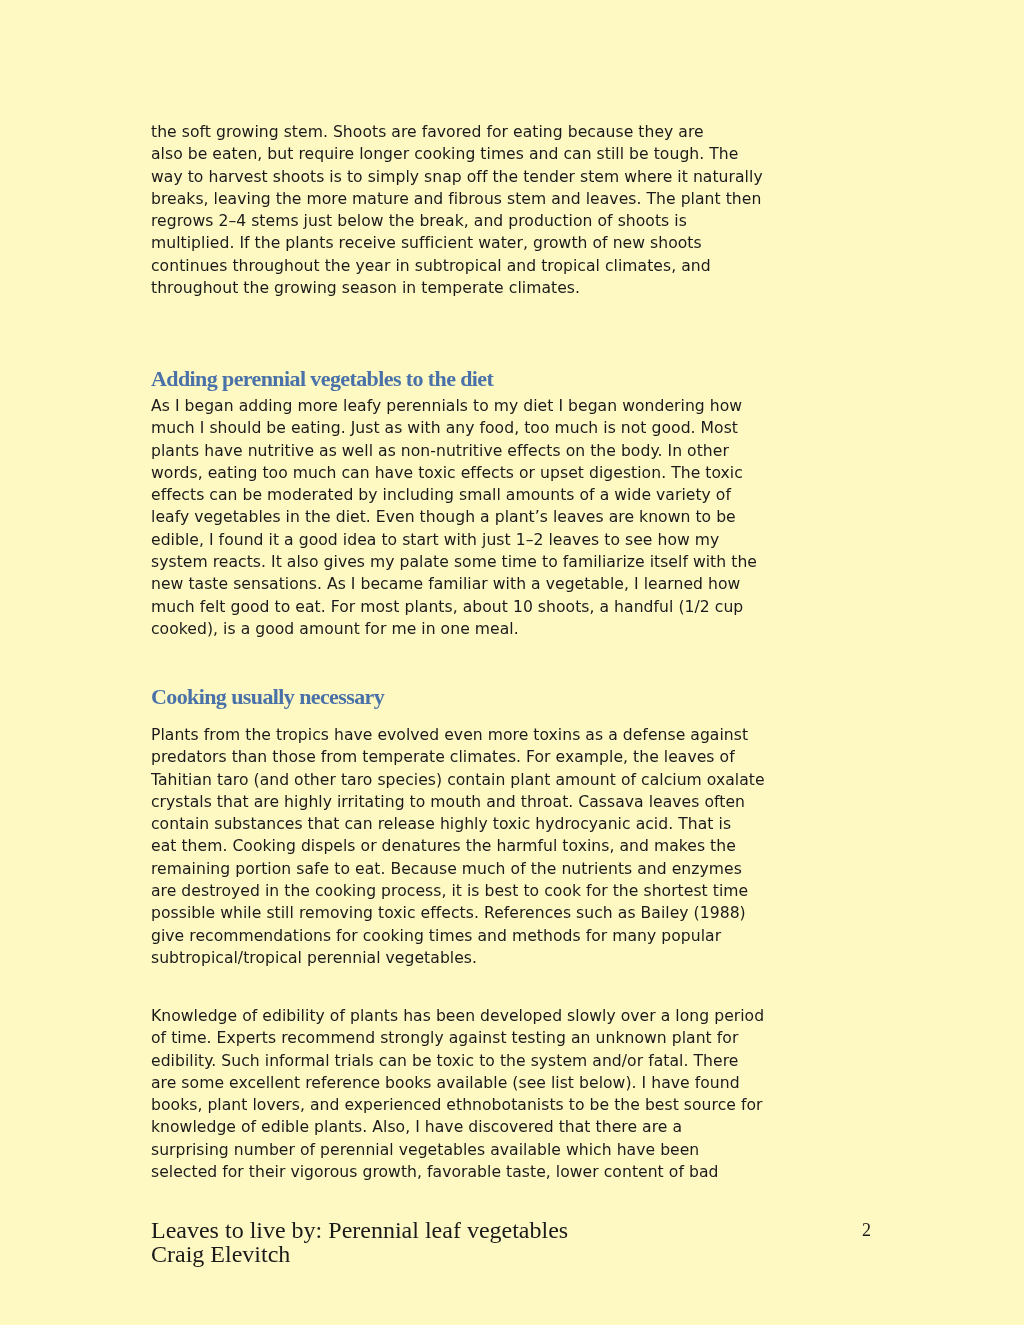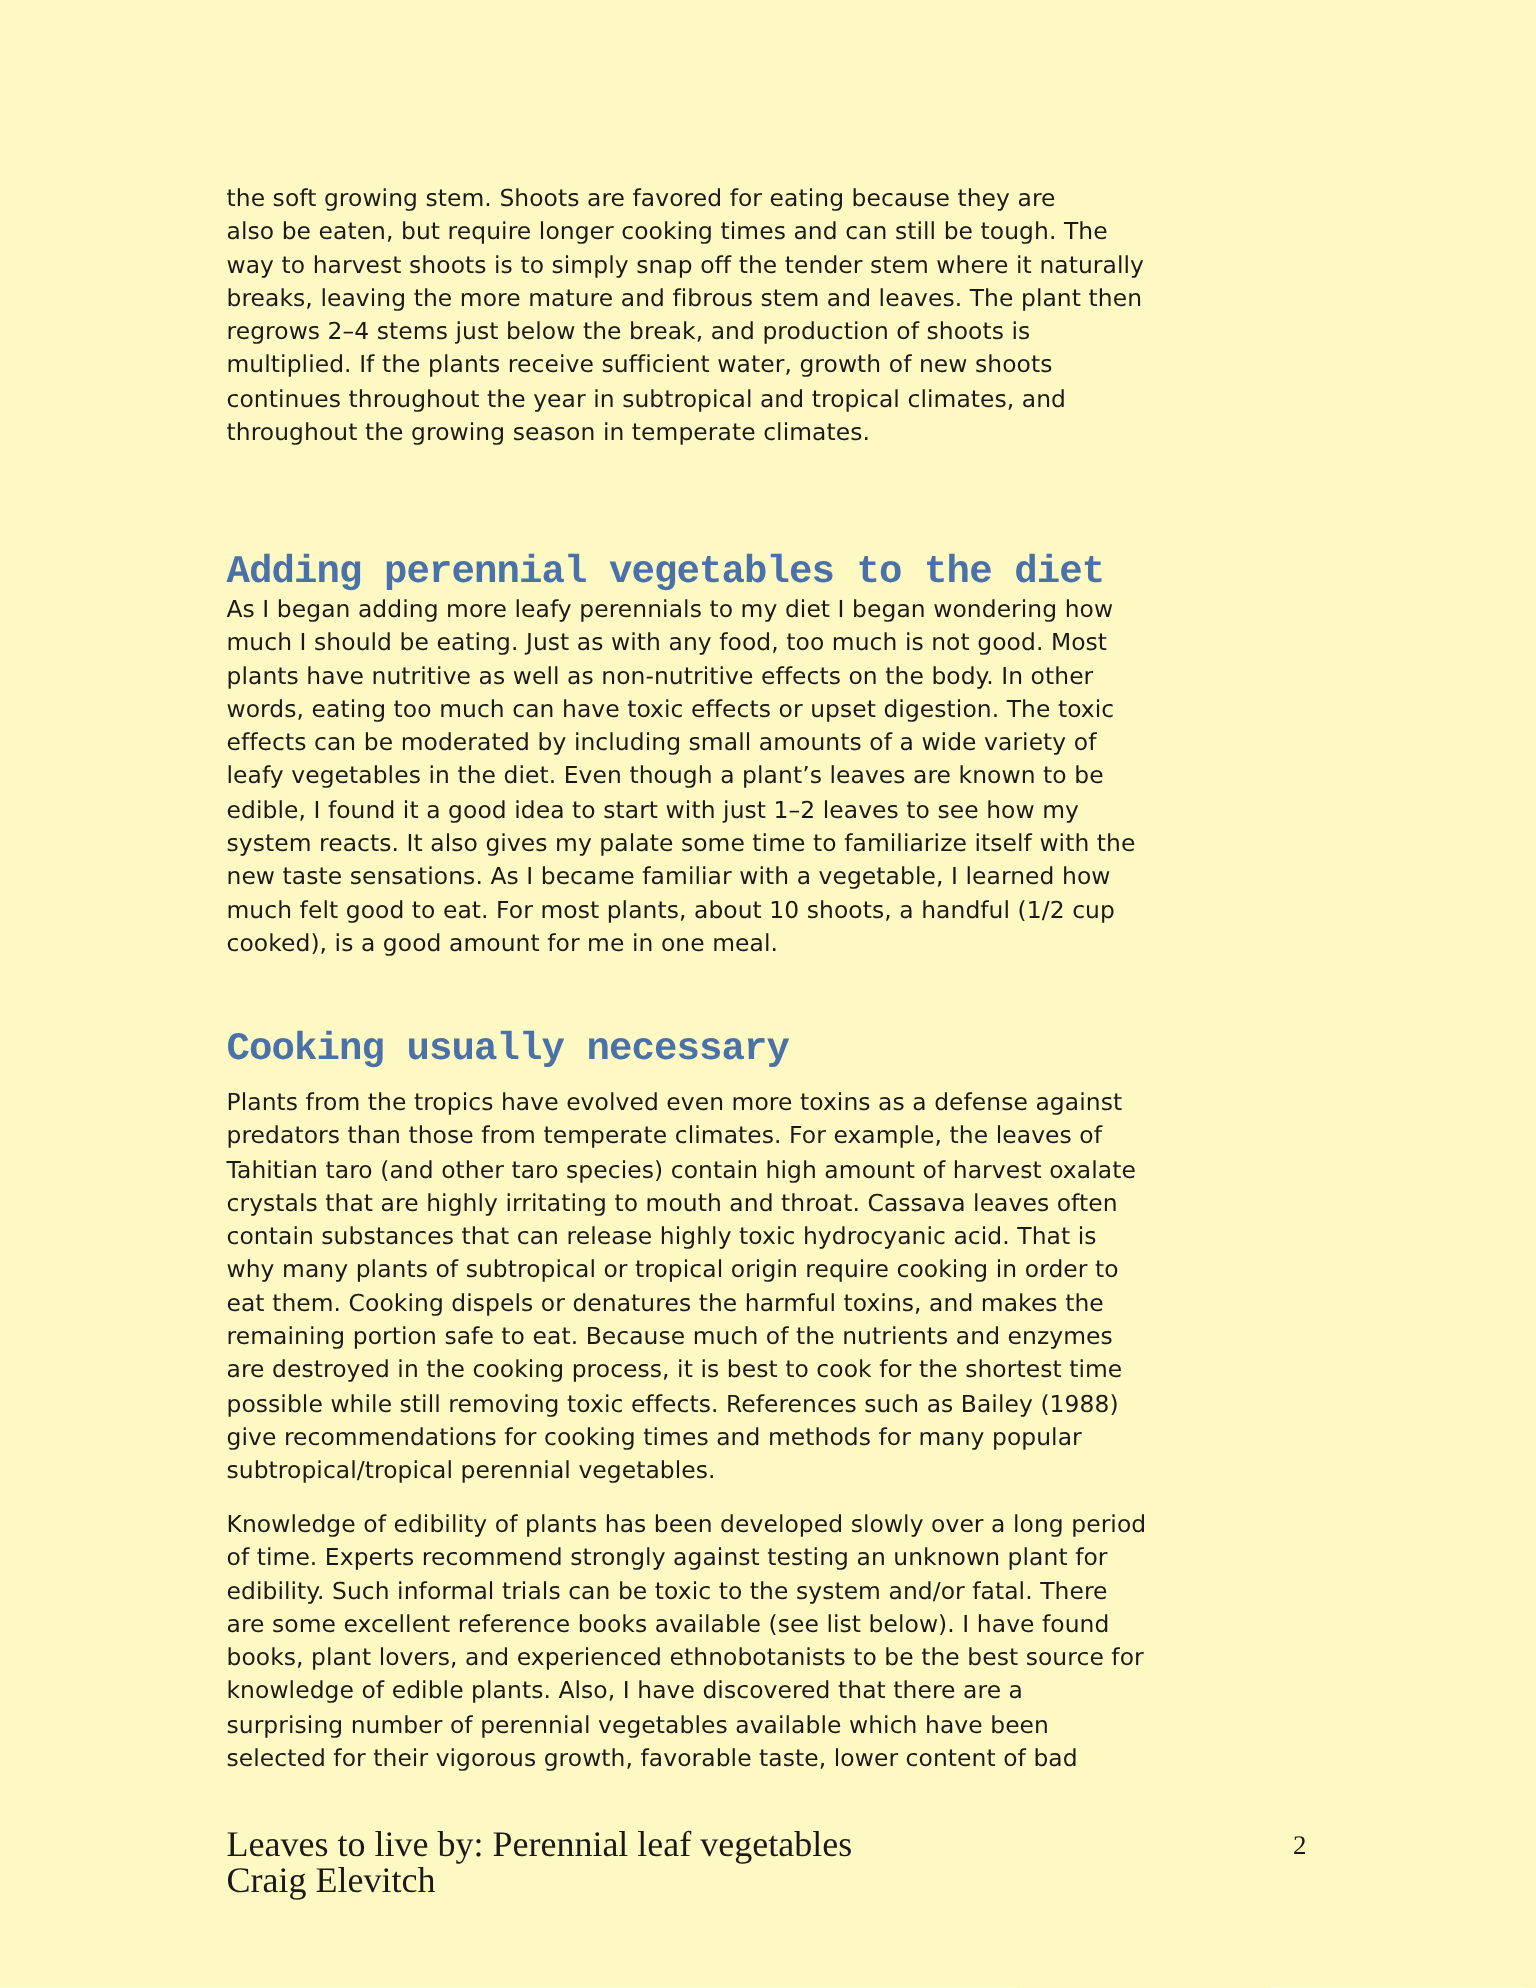--- a/index.html
+++ b/index.html
@@ -30,23 +30,23 @@
       font-size: 15.6px;
       line-height: 22.3px;
       height: 22.3px;
       color: #1a1a1a;
       white-space: nowrap;
       letter-spacing: 0.05px;
     }
     .heading {
       position: absolute;
       left: 151px;
-      font-family: Liberation Mono, monospace;
+      font-family: Liberation Serif, serif;
       font-weight: bold;
-      font-size: 26px;
+      font-size: 22px;
       letter-spacing: -0.6px;
       color: #4a72a8;
       white-space: nowrap;
     }
     .footer-left {
       position: absolute;
       left: 151px;
       top: 1218px;
       font-family: "Liberation Serif", serif;
       font-size: 24px;
@@ -94,24 +94,23 @@
     <div class="line">new taste sensations. As I became familiar with a vegetable, I learned how</div>
     <div class="line">much felt good to eat. For most plants, about 10 shoots, a handful (1/2 cup</div>
     <div class="line">cooked), is a good amount for me in one meal.</div>
   </div>
 
   <div class="heading" style="top:684px;">Cooking usually necessary</div>
 
   <div class="block" style="top:714px;margin-top:10px;">
     <div class="line">Plants from the tropics have evolved even more toxins as a defense against</div>
     <div class="line">predators than those from temperate climates. For example, the leaves of</div>
-    <div class="line">Tahitian taro (and other taro species) contain high amount of harvest oxalate</div>
+    <div class="line">Tahitian taro (and other taro species) contain plant amount of calcium oxalate</div>
     <div class="line">crystals that are highly irritating to mouth and throat. Cassava leaves often</div>
     <div class="line">contain substances that can release highly toxic hydrocyanic acid. That is</div>
-    <div class="line">why many plants of subtropical or tropical origin require cooking in order to</div>
     <div class="line">eat them. Cooking dispels or denatures the harmful toxins, and makes the</div>
     <div class="line">remaining portion safe to eat. Because much of the nutrients and enzymes</div>
     <div class="line">are destroyed in the cooking process, it is best to cook for the shortest time</div>
     <div class="line">possible while still removing toxic effects. References such as Bailey (1988)</div>
     <div class="line">give recommendations for cooking times and methods for many popular</div>
     <div class="line">subtropical/tropical perennial vegetables.</div>
   </div>
 
   <div class="block" style="top:1005px;">
     <div class="line">Knowledge of edibility of plants has been developed slowly over a long period</div>

